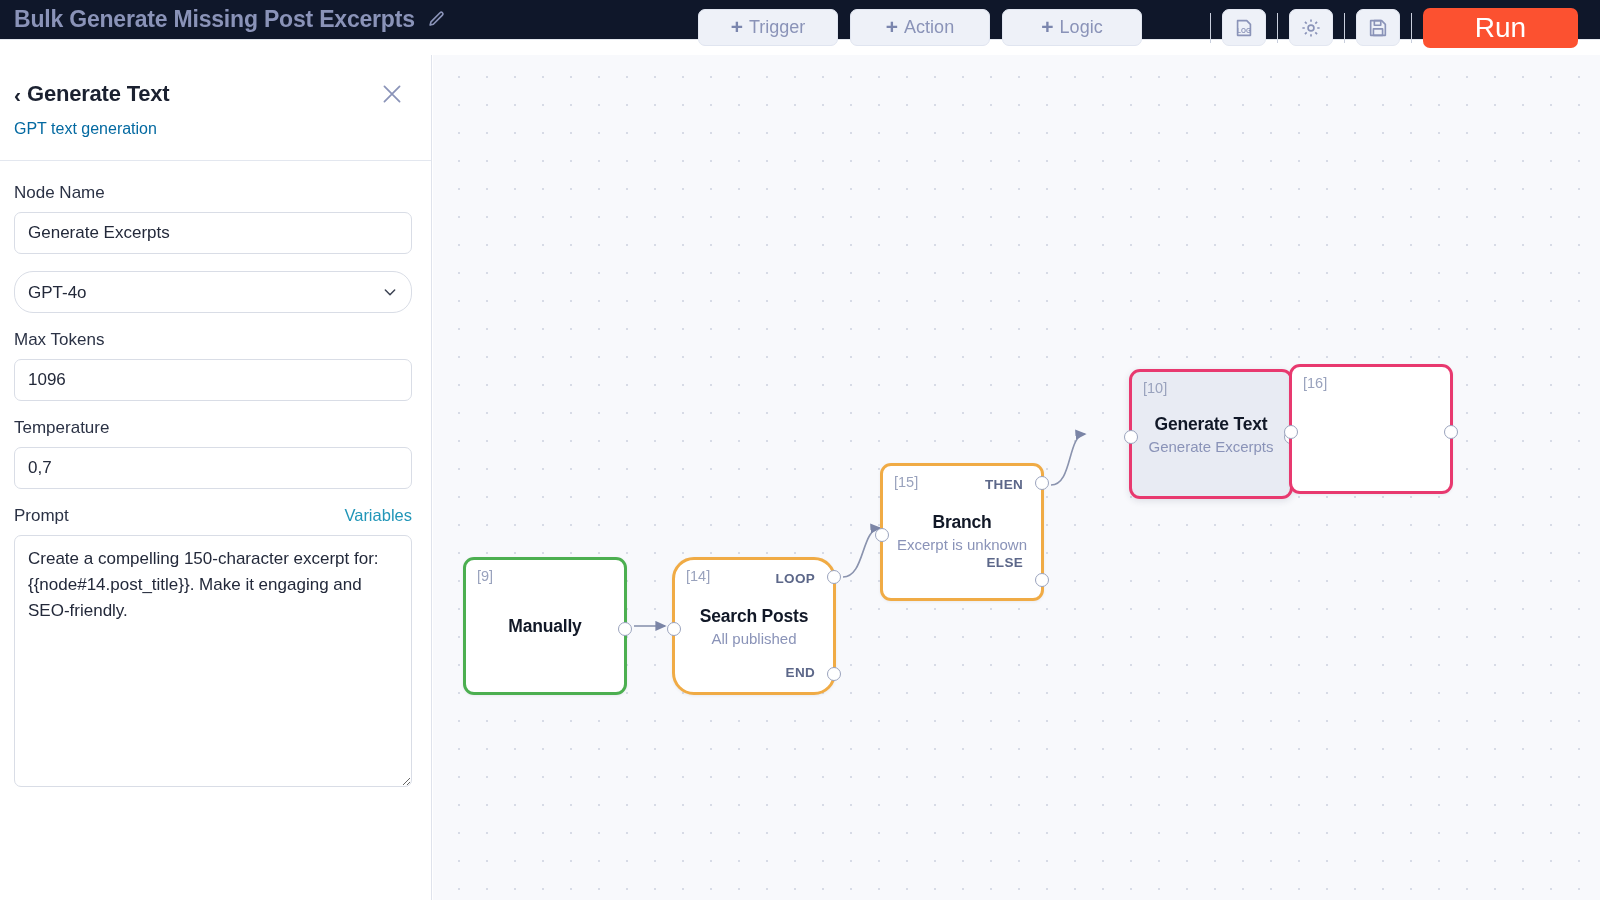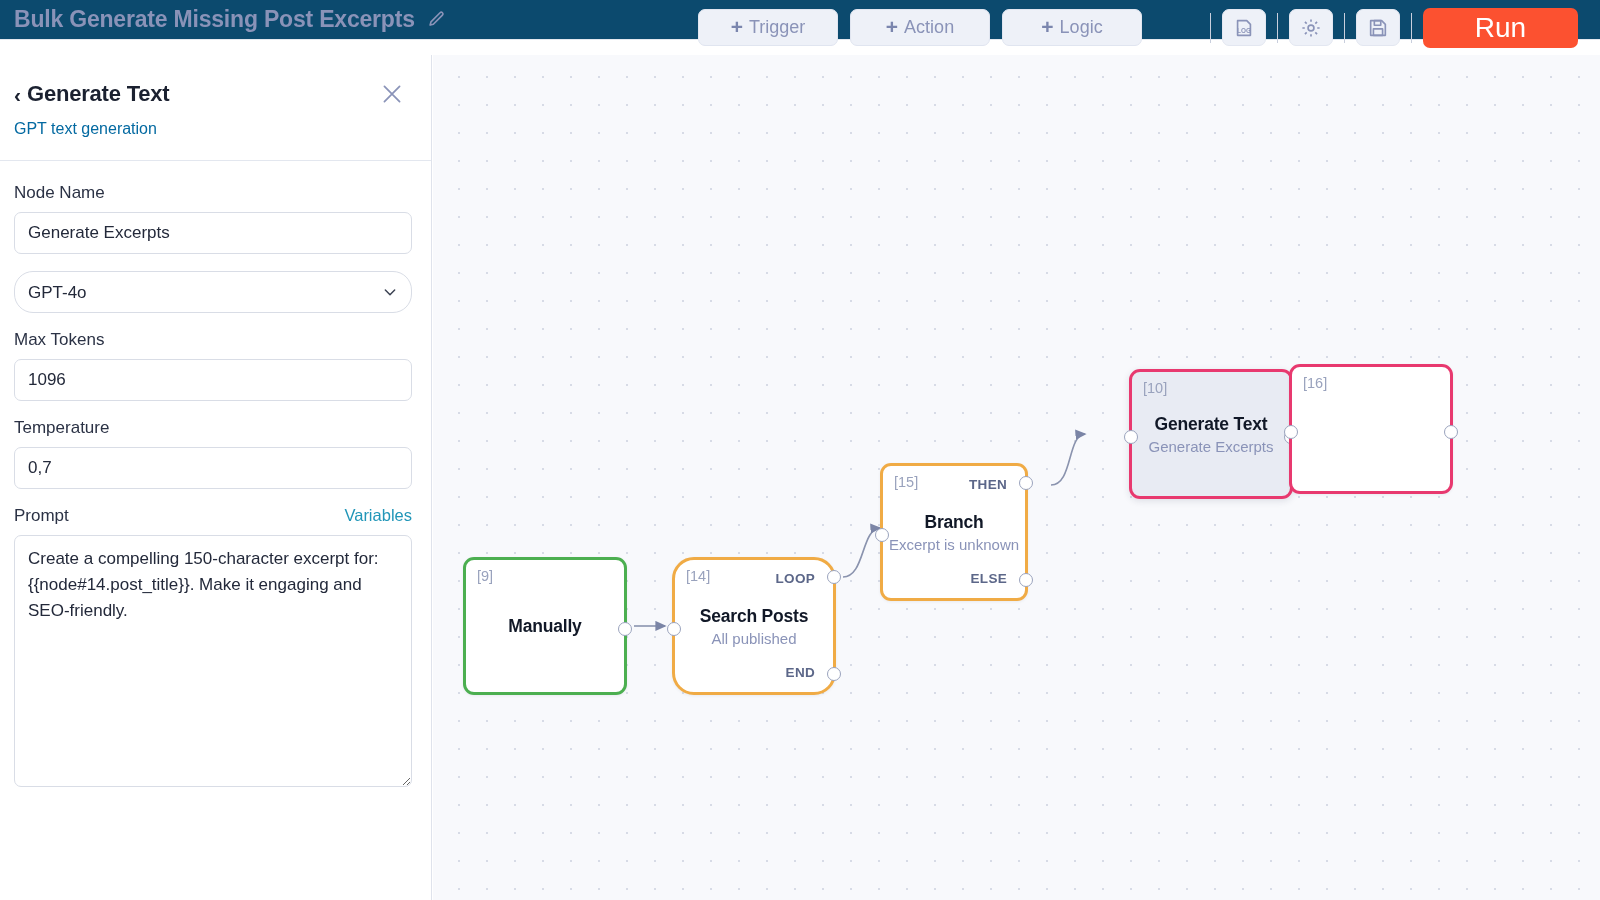--- a/index.html
+++ b/index.html
@@ -7,21 +7,21 @@
     width: 1600px; height: 900px;
     font-family: "Liberation Sans", sans-serif;
     background: #ffffff;
     overflow: hidden;
   }
 
   
   .topbar {
     position: absolute; left: 0; top: 0;
     width: 1600px; height: 40px;
-    background: #0c4a6e;
+    background: #0f172a;
     border-bottom: 1px solid #e4e8ef;
     display: flex; align-items: center;
   }
   .wf-title {
     margin-left: 14px;
     font-size: 23px; font-weight: 700;
     color: #8a93b8;
     letter-spacing: -0.2px;
     white-space: nowrap;
   }
@@ -353,29 +353,29 @@
       <div class="node-title">Search Posts</div>
       <div class="node-sub">All published</div>
     </div>
     <div class="port-label" style="right:18px; top:11px;">LOOP</div>
     <div class="port-dot" style="right:-8px; top:10px;"></div>
     <div class="port-label" style="right:18px; bottom:12px;">END</div>
     <div class="port-dot" style="right:-8px; bottom:11px;"></div>
     <div class="port-dot" style="left:-8px; top:62px;"></div>
   </div>
 
-  <div class="node clr-orange" style="left:447px; top:408px; width:148px; height:138px;">
+  <div class="node clr-orange" style="left:447px; top:408px; width:164px; height:138px;">
     <div class="node-id">[15]</div>
     <div class="node-center">
       <div class="node-title">Branch</div>
       <div class="node-sub">Excerpt is unknown</div>
     </div>
     <div class="port-label" style="right:18px; top:11px;">THEN</div>
     <div class="port-dot" style="right:-8px; top:10px;"></div>
-    <div class="port-label" style="right:18px; bottom:12px;">ELSE</div>
+    <div class="port-label" style="right:18px; bottom:28px;">ELSE</div>
     <div class="port-dot" style="right:-8px; bottom:11px;"></div>
     <div class="port-dot" style="left:-8px; top:62px;"></div>
   </div>
 
   <div class="node clr-pink selected" style="left:652px; top:314px; width:164px; height:130px;">
     <div class="node-id">[10]</div>
     <div class="node-center">
       <div class="node-title">Generate Text</div>
       <div class="node-sub">Generate Excerpts</div>
     </div>

